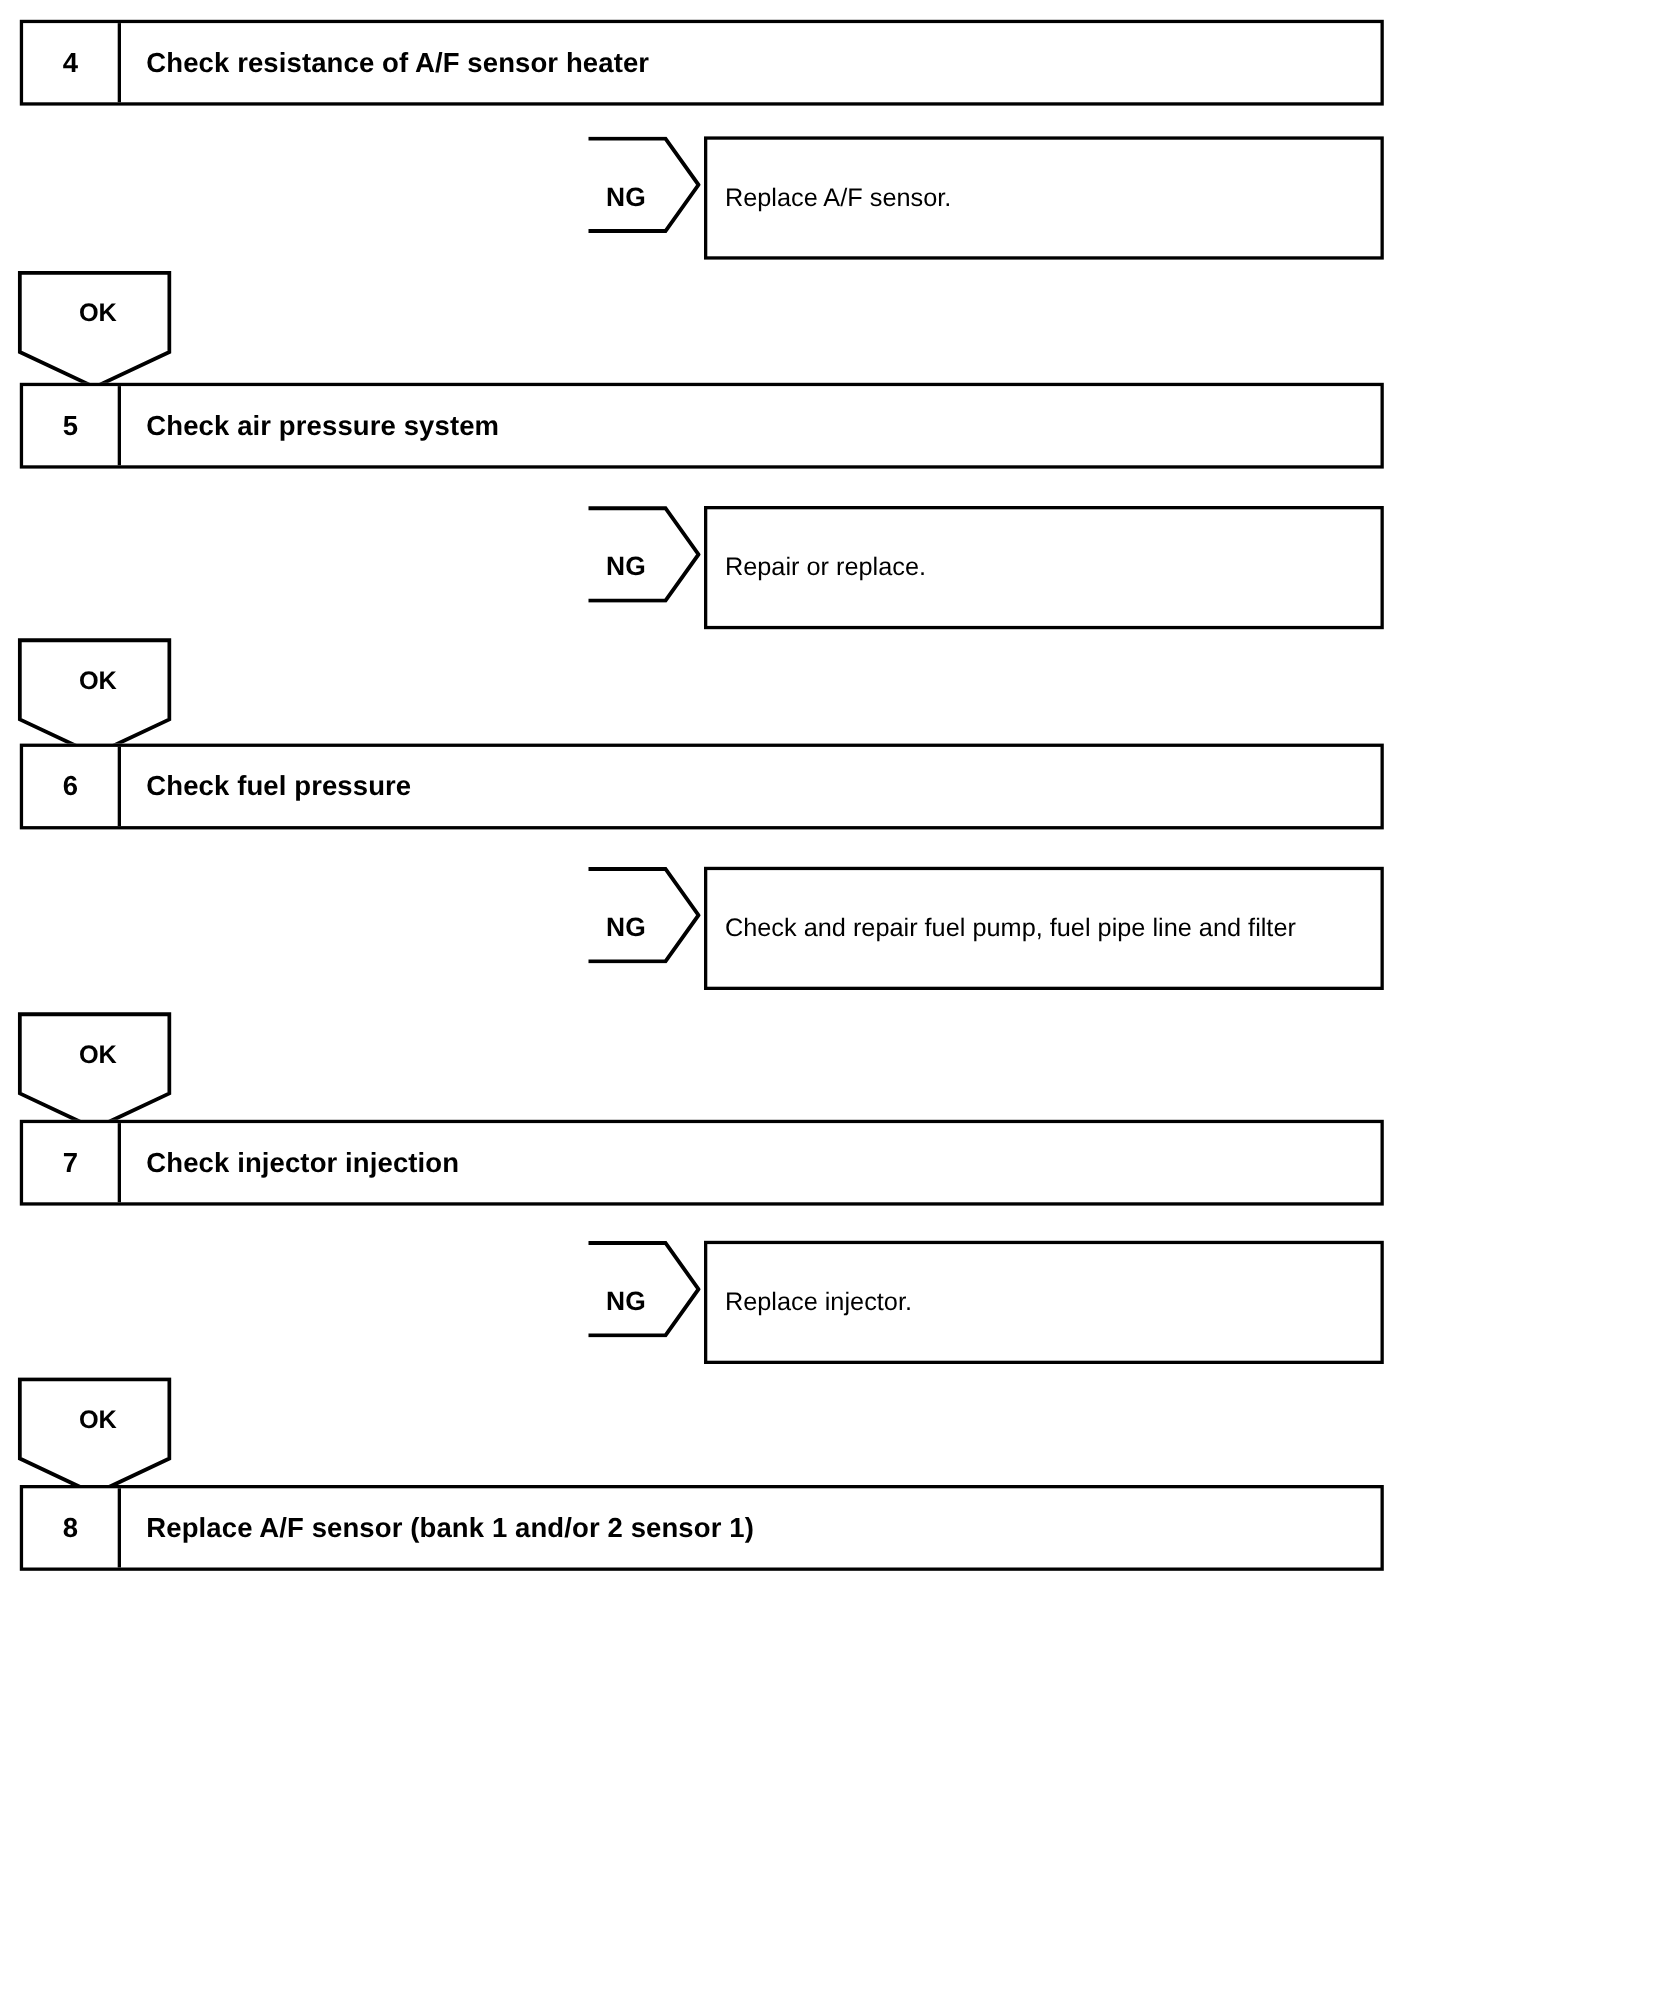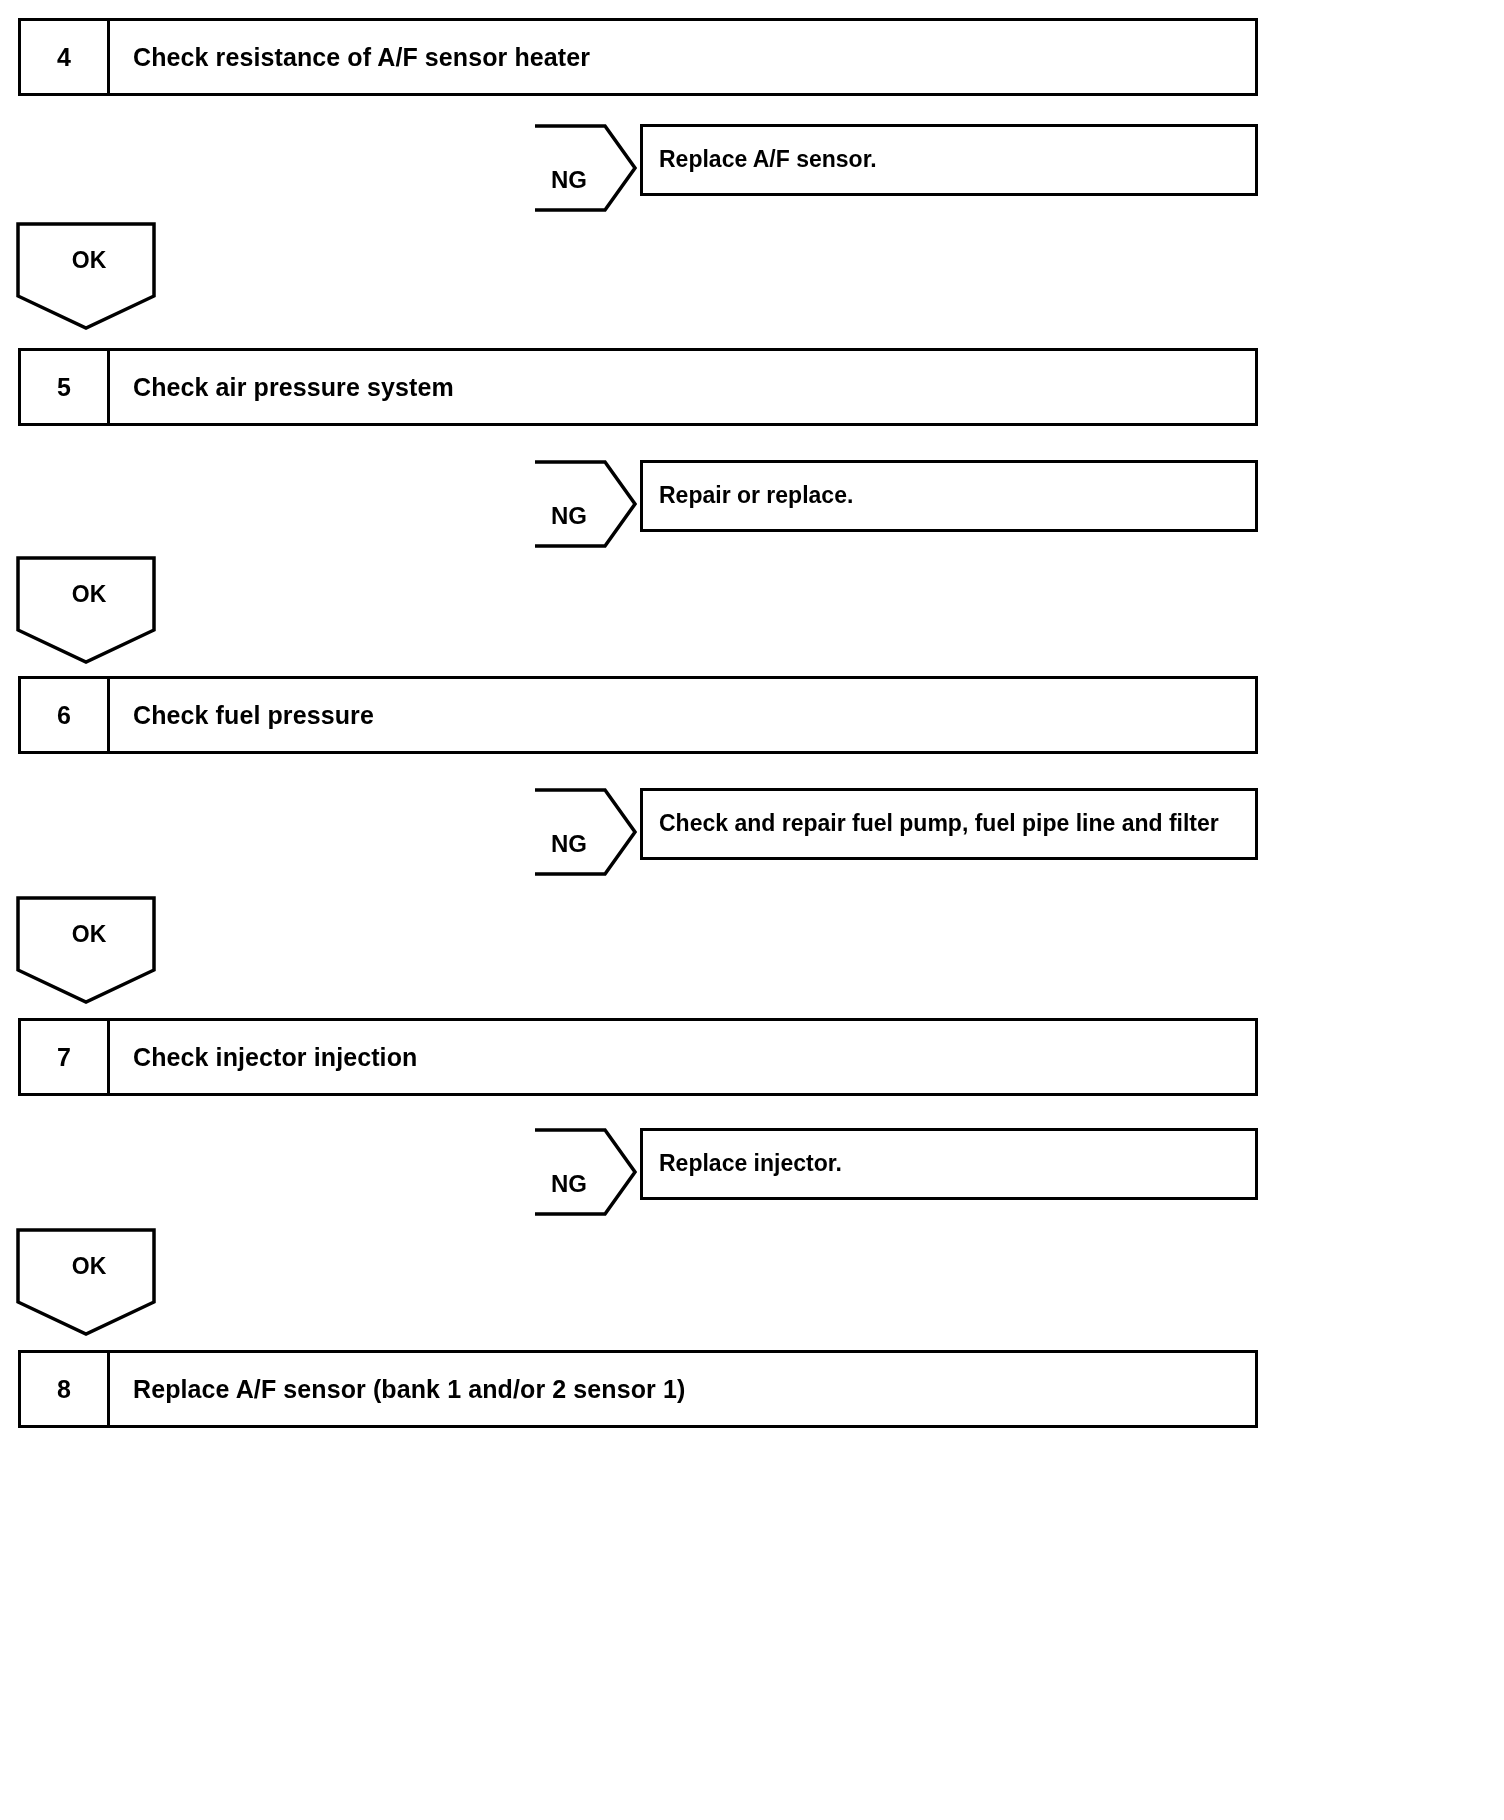--- a/index.html
+++ b/index.html
@@ -86,40 +86,41 @@
     align-items: center;
     justify-content: center;
     font-size: 24px;
     font-weight: bold;
   }
   .ng-action {
     position: absolute;
     left: 107px;
     top: 0;
     width: 618px;
-    height: 72px;
+    height: 112px;
     border: 3px solid #000;
     box-sizing: border-box;
     display: flex;
     align-items: center;
     padding-left: 16px;
     background: #fff;
     font-size: 23px;
-    font-weight: bold;
+    font-weight: normal;
     line-height: 1.18;
   }
   .ng-action.two-line {
     align-items: center;
   }
 
   
   .conn {
     position: absolute;
     width: 140px;
     height: 108px;
+    margin-top: 24px;
   }
   .conn svg {
     position: absolute;
     left: 0;
     top: 0;
     display: block;
   }
   .conn .conn-label {
     position: absolute;
     left: 0;

